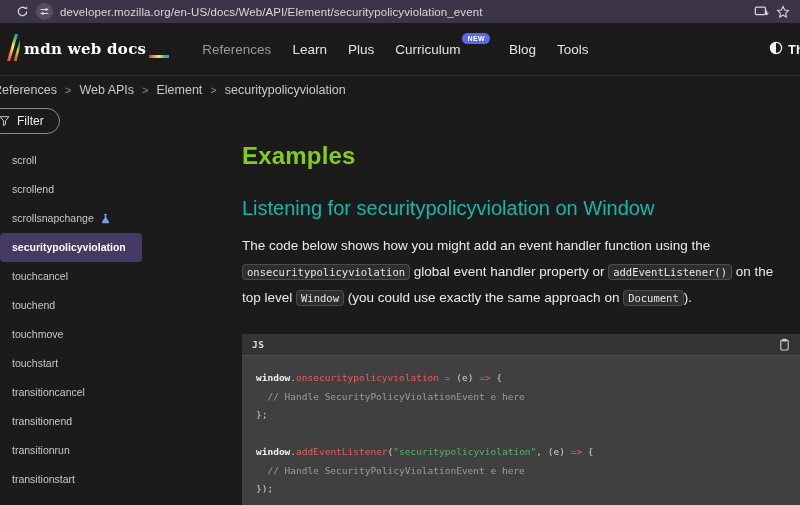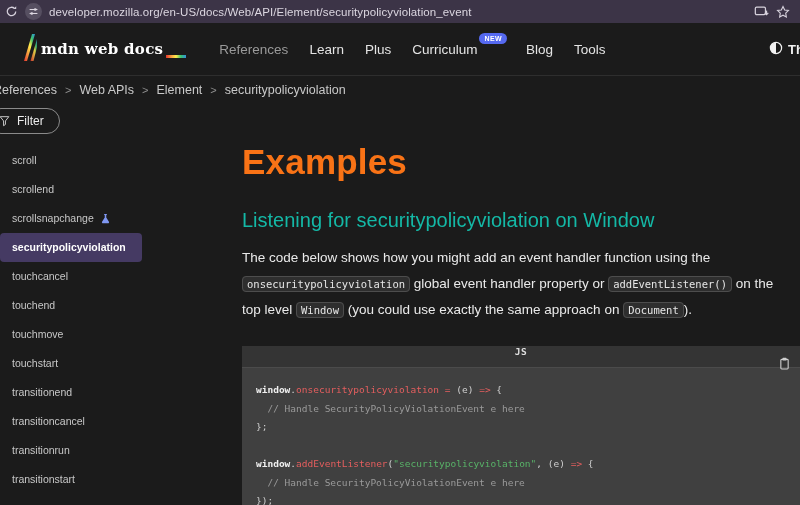--- a/index.html
+++ b/index.html
@@ -4,28 +4,28 @@
 <style>
   * { box-sizing: border-box; }
   html,body { margin:0; padding:0; }
   body {
     width:800px; height:505px; overflow:hidden; position:relative;
     background:#1b1b1b; font-family:"Liberation Sans", sans-serif;
   }
   a { text-decoration:none; cursor:pointer; }
 
   
-  .browser-bar { height:23px; background:#3c3447; display:flex; align-items:center; padding:0 10px 0 5px; gap:7px; }
+  .browser-bar { height:23px; background:#3c3447; display:flex; align-items:center; padding:0 10px 0 16px; gap:7px; }
   .browser-bar svg { display:block; }
   .tune-circle { width:17px; height:17px; border-radius:50%; background:#564f61; display:flex; align-items:center; justify-content:center; flex-shrink:0; }
   .url { flex:1; font-size:11.5px; color:#dcd7e1; white-space:nowrap; overflow:hidden; letter-spacing:.1px; }
   .bar-ic { display:flex; align-items:center; flex-shrink:0; }
 
   
-  .mdn-header { height:53px; background:#1b1b1b; display:flex; align-items:center; padding-left:27px; border-bottom:1px solid #2e2e2e; }
+  .mdn-header { height:53px; background:#1b1b1b; display:flex; align-items:center; padding-left:10px; border-bottom:1px solid #2e2e2e; }
   .logo { display:flex; align-items:center; }
   .logo-mark { margin-left:-3px; margin-right:4px; }
   .logo-text { font-family:"DejaVu Serif", serif; font-weight:bold; font-size:15px; color:#ffffff; letter-spacing:.3px; }
   .logo-underline { width:20px; height:3px; margin-left:3px; margin-top:14px;
     background:linear-gradient(90deg,#e3342f,#f6993f,#ffed4a,#38c172,#3490dc); }
   nav.main-nav { display:flex; gap:21px; margin-left:33px; align-items:center; }
   .nav-item { font-size:13.5px; color:#e4e4e4; position:relative; white-space:nowrap; }
   .nav-item.dim { color:#9a9a9a; }
   .new-badge { background:#5569f0; color:#fff; font-size:7px; font-weight:bold; padding:2px 5px; border-radius:7px;
     position:relative; top:-7px; left:2px; letter-spacing:.4px; }
@@ -44,28 +44,28 @@
     border:1px solid #8a8a8a; border-radius:14px; padding:5px 15px 5px 10px; color:#ececec;
     font-size:12px; font-family:"Liberation Sans", sans-serif; cursor:pointer; }
   .side-list { list-style:none; margin:12px 0 0; padding:0; }
   .side-item { width:max-content; padding:8px 12px; font-family:Liberation Sans, sans-serif;
     font-size:10.5px; line-height:13px; color:#c8c8c8; display:flex; align-items:center; gap:6px; cursor:pointer; }
   .side-item.active { background:#453a63; border-radius:4px; color:#ffffff; font-weight:bold; padding-right:16px; }
   .flask { display:flex; }
 
   
   .content { width:558px; flex-shrink:0; }
-  h2.page-h2 { font-size:35px; font-weight:600; color:#f97316; margin:39px 0 0; letter-spacing:.2px; }
+  h2.page-h2 { font-size:24px; font-weight:600; color:#84cc16; margin:39px 0 0; letter-spacing:.2px; }
   h3.page-h3 { font-size:20px; font-weight:500; color:#14b8a6; margin:27px 0 0; }
   p.desc { font-size:13.5px; line-height:26px; color:#eaeaea; margin:13px 0 0; max-width:552px; }
   .inline-code { font-family:"DejaVu Sans Mono", monospace; font-size:10.5px; background:#2e2e2e;
     border:1px solid #4d4d4d; border-radius:4px; padding:1px 4px; color:#e6e6e6; white-space:nowrap; }
 
   .code-example { margin-top:23px; width:558px; }
-  .code-header { height:22px; background:#343434; border-bottom:1px solid #4b4b4b; display:flex; align-items:center; padding:0 10px;flex-direction:column; }
+  .code-header { height:22px; background:#343434; border-bottom:1px solid #4b4b4b; display:flex; align-items:center; padding:0 10px; }
   .code-lang { font-family:"DejaVu Sans Mono", monospace; font-size:9.5px; font-weight:bold; color:#dedede; letter-spacing:.5px; }
   .copy-icon { margin-left:auto; display:flex; cursor:pointer; }
   .code-body { background:#404040; margin:0; padding:13px 14px 16px; }
   .code-line { height:18.5px; line-height:18.5px; white-space:pre; font-family:"DejaVu Sans Mono", monospace; font-size:9.5px; }
   .tok-v { color:#f0f0f0; font-weight:bold; }
   .tok-p { color:#cfcfcf; }
   .tok-r { color:#e55e5e; }
   .tok-g { color:#58b368; }
   .tok-c { color:#9a9a9a; }
 </style>
@@ -186,24 +186,24 @@
         <li class="side-item">
           <span>touchend</span>
         </li>
         <li class="side-item">
           <span>touchmove</span>
         </li>
         <li class="side-item">
           <span>touchstart</span>
         </li>
         <li class="side-item">
+          <span>transitioncancel</span>
+        </li>
+        <li class="side-item">
           <span>transitionend</span>
-        </li>
-        <li class="side-item">
-          <span>transitioncancel</span>
         </li>
         <li class="side-item">
           <span>transitionrun</span>
         </li>
         <li class="side-item">
           <span>transitionstart</span>
         </li>
       </ul>
   </aside>
 

